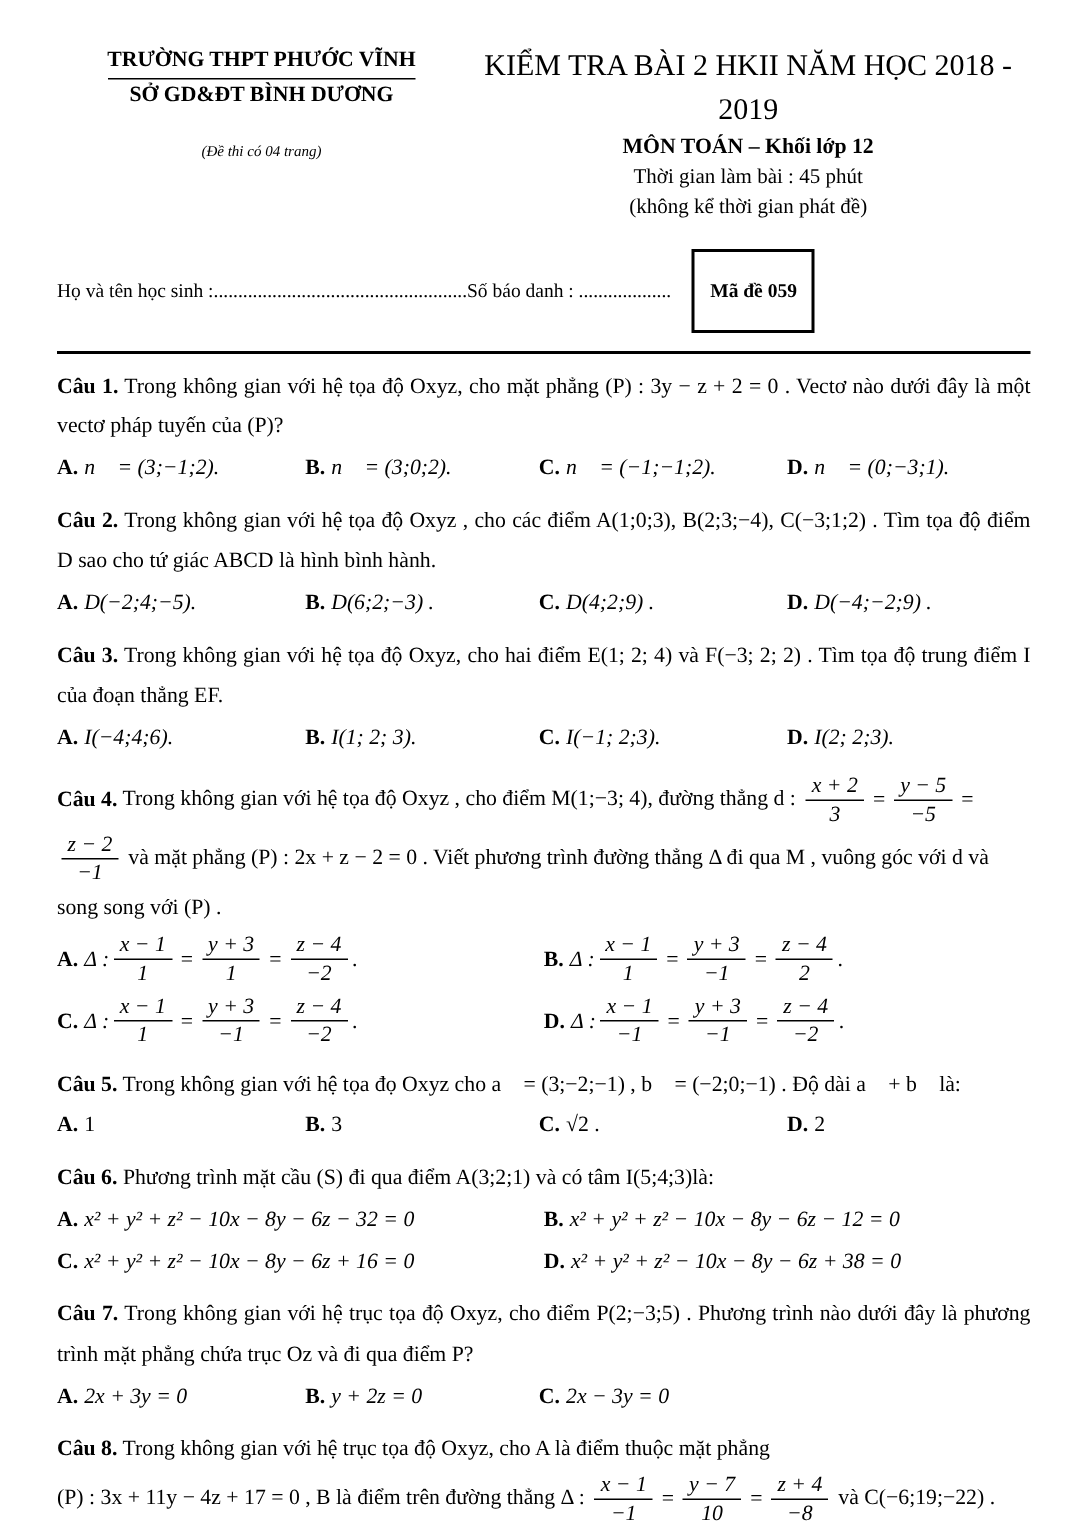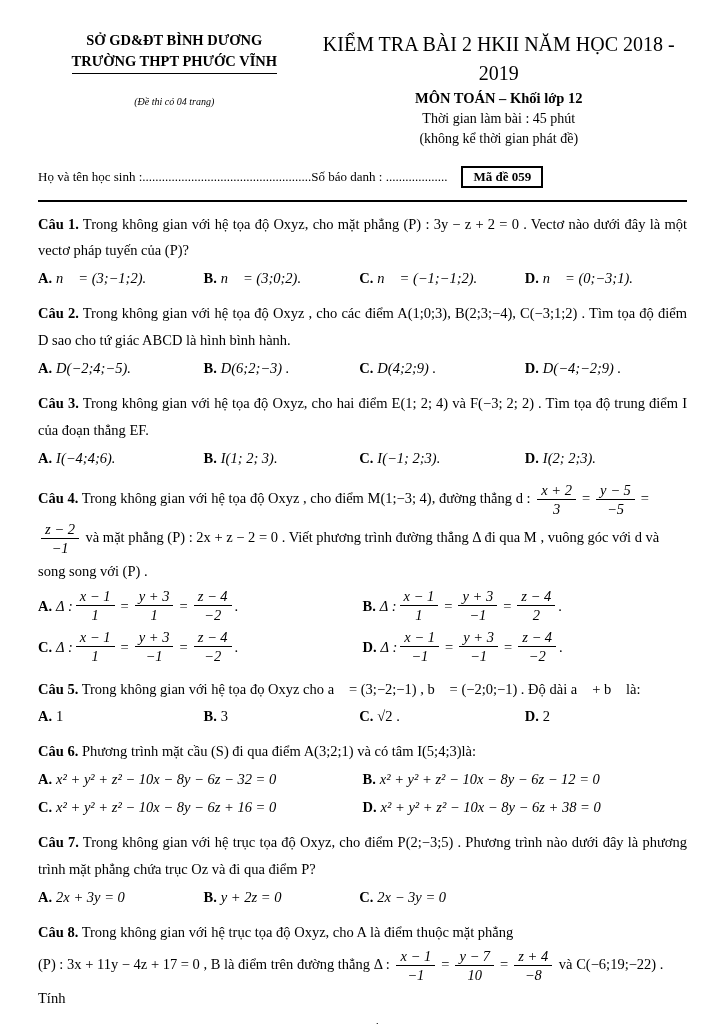--- a/index.html
+++ b/index.html
@@ -13,21 +13,21 @@
   .header{display:flex;flex-direction:row;}
   .h-left{width:42%;text-align:center;}
   .h-right{width:58%;text-align:center;}
   .h-bold{font-weight:bold;font-size:14.5px;line-height:1.45;}
   .h-title{font-weight:normal;font-size:20px;line-height:1.45;}
   .h-underline{display:inline-block;border-bottom:1.5px solid #000;padding-bottom:1px;}
   .h-italic{font-size:14px;line-height:1.45;}
   .pages-note{margin-top:22px;font-style:italic;font-size:10px;}
   
   .info-row{margin-top:16px;display:flex;align-items:center;font-size:13px;}
-  .code-box{border:2px solid #000;font-weight:bold;padding:1px 10px;margin-left:14px;white-space:nowrap;}
+  .code-box{border:2px solid #000;font-weight:bold;padding:18px 10px;margin-left:14px;white-space:nowrap;}
   .divider{border:none;border-top:2px solid #000;margin:12px 0 0 0;}
   
   .question{margin-top:9px;}
   .stem{margin:0;line-height:1.85;text-align:justify;}
   .stem-flow{margin:0;line-height:1.85;text-align:left;}
   .qlabel{font-weight:bold;margin-top:36px;}
   .opts{display:grid;margin-top:1px;line-height:1.8;}
   .opts-4{grid-template-columns:25.5% 24% 25.5% 25%;}
   .opts-2{grid-template-columns:50% 50%;row-gap:2px;}
   .opt{white-space:nowrap;}
@@ -41,22 +41,22 @@
   .opt-frac{display:inline-flex;align-items:center;white-space:nowrap;}
   .footer{margin-top:auto;padding:10px 0 14px 0;text-align:center;font-size:14px;}
 </style>
 </head>
 <body>
 
 <div class="page">
 
   <div class="header">
     <div class="h-left">
+      <div class="h-bold"><span class="h-underline">TRƯỜNG THPT PHƯỚC VĨNH</span></div>
       <div class="h-bold">SỞ GD&amp;ĐT BÌNH DƯƠNG</div>
-      <div class="h-bold"><span class="h-underline">TRƯỜNG THPT PHƯỚC VĨNH</span></div>
       <div class="pages-note">(Đề thi có 04 trang)</div>
     </div>
     <div class="h-right">
       <div class="h-title">KIỂM TRA BÀI 2 HKII NĂM HỌC 2018 - 2019</div>
       <div class="h-bold">MÔN TOÁN – Khối lớp 12</div>
       <div class="h-italic">Thời gian làm bài : 45 phút</div>
       <div class="h-italic">(không kể thời gian phát đề)</div>
     </div>
   </div>
 

